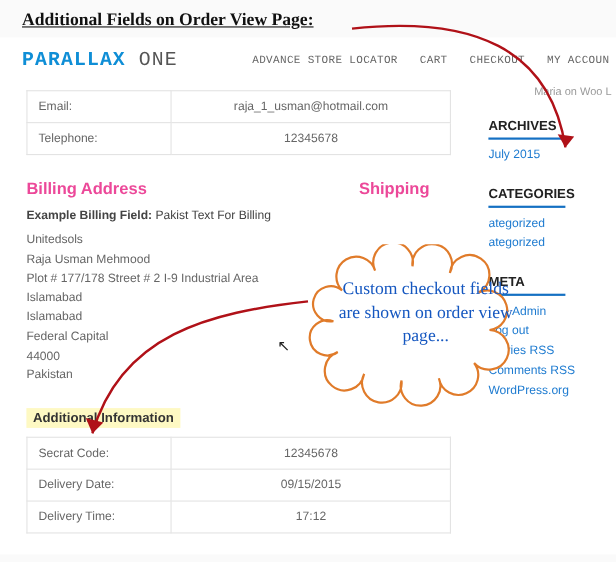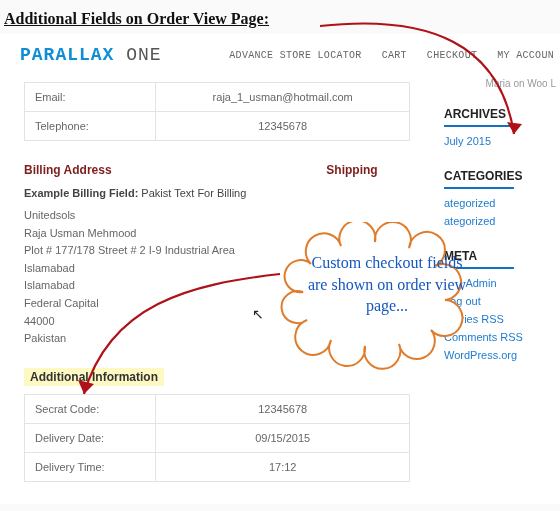--- a/index.html
+++ b/index.html
@@ -1,38 +1,38 @@
 <!DOCTYPE html>
 <html><head>
 <meta charset="utf-8">
 <style>
   html,body{margin:0;padding:0;font-family:"Segoe UI",Arial,Helvetica,sans-serif;color:#333;}
   body{width:560px;height:511px;overflow:hidden;position:relative;background:#fafafa;}
-  .heading-bar{padding:10px 20px 6px 4px;}
+  .heading-bar{padding:10px 20px 6px 20px;}
   .heading-bar span{font-weight:bold;text-decoration:underline;font-family:"Comic Sans MS","Segoe Script",cursive;font-size:16px;color:#111;}
   .page{background:#fff;position:relative;height:470px;}
   .topnav{display:flex;align-items:center;height:42px;border-bottom:0px;font-family:Liberation Mono, monospace;}
   .logo{padding-left:20px;font-size:18px;letter-spacing:1px;}
   .logo b{color:#0f8ed6;font-weight:700;}
   .logo i{font-style:normal;color:#555;font-weight:300;}
   .navlinks{margin-left:auto;display:flex;gap:20px;font-size:10px;color:#666;padding-right:6px;text-transform:uppercase;letter-spacing:.3px;}
   .navlinks span{cursor:pointer;}
   .content{display:flex;}
   .main{flex:1;padding:6px 0 0 24px;}
   .side{width:116px;padding-top:2px;font-size:11px;}
   .side-meta{color:#999;font-size:10px;text-align:right;padding-right:4px;margin-bottom:18px;white-space:nowrap;}
   .side h4{font-size:12px;color:#222;margin:8px 0 4px 0;font-weight:700;}
   .side .rule{height:2px;background:#1470c3;width:70px;margin-bottom:8px;}
   .side a{color:#1e7bd0;text-decoration:none;display:block;margin:6px 0;cursor:pointer;font-size:11px;}
   table.info{border-collapse:collapse;width:92%;font-size:11px;color:#666;margin-bottom:14px;}
   table.info td{border:1px solid #e3e3e3;padding:8px 10px;}
   table.info td:first-child{width:34%;}
   table.info td:last-child{text-align:center;}
   .addr-row{display:flex;gap:80px;}
-  .addr-col h3{font-size:12px;margin:8px 0 10px 0;color:#7f1d1d;}
+  .addr-col h3{font-size:15px;margin:8px 0 10px 0;color:#ec4899;}
   .addr-col .custom{font-size:11px;color:#444;margin-bottom:8px;}
   .addr-col .custom b{font-weight:700;}
   .addr-col .lines{font-size:11px;line-height:1.6;color:#666;}
   .hl{background:#fef9c3;display:inline-block;padding:2px 6px;margin:20px 0 8px 0;font-size:12px;font-weight:700;}
   
   .callout{position:absolute;left:261px;top:188px;width:230px;height:160px;pointer-events:none;}
   .cloud-path{fill:#fff;stroke:#e07b2a;stroke-width:2;}
   .callout-text{position:absolute;left:46px;top:30px;width:160px;text-align:center;font-family:"Comic Sans MS",cursive;color:#1557c0;font-size:16px;line-height:1.35;}
   
   svg.arrow{position:absolute;pointer-events:none;}

